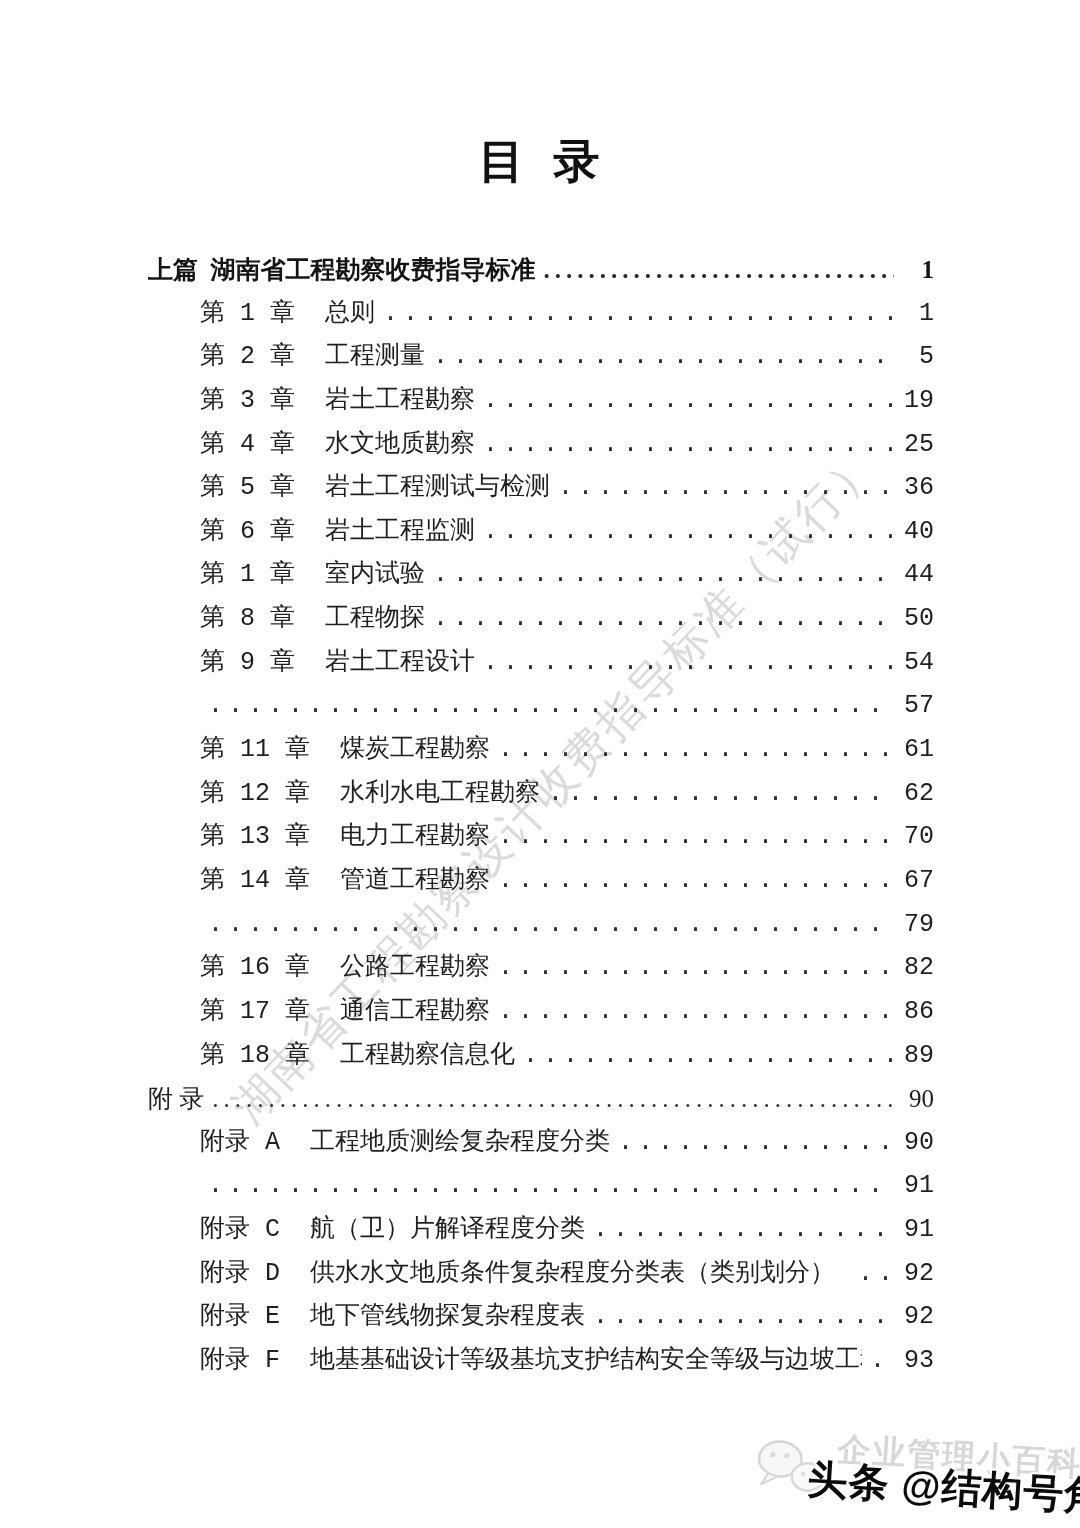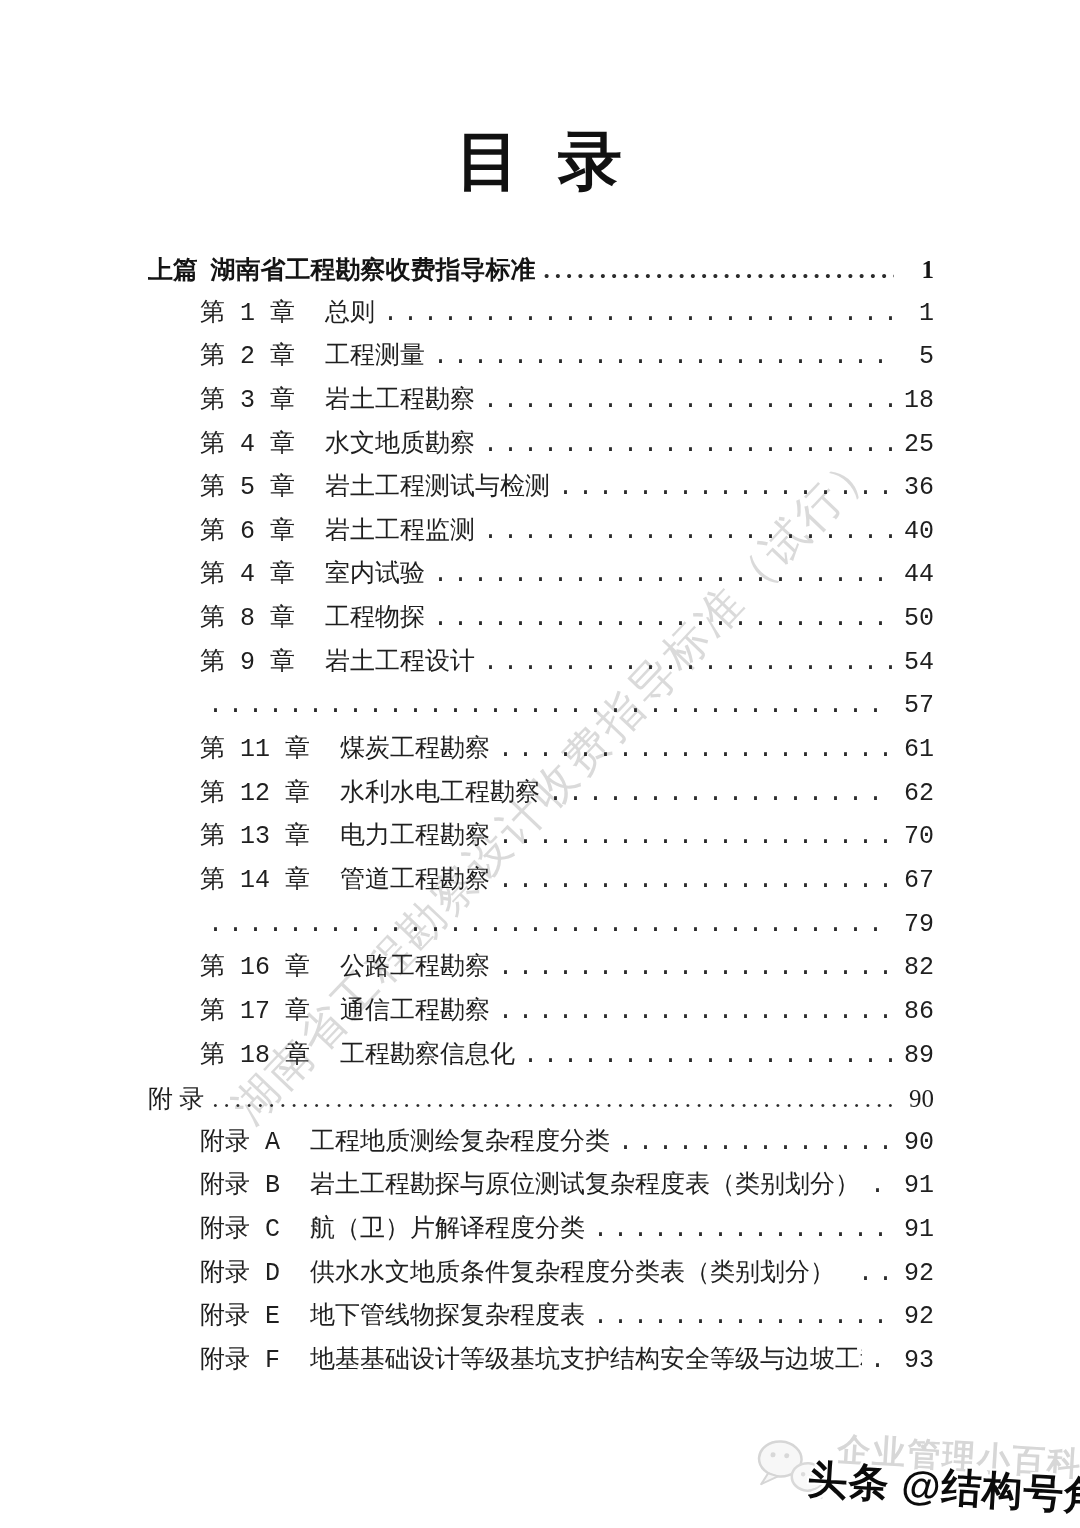--- a/index.html
+++ b/index.html
@@ -27,21 +27,21 @@
     pointer-events: none;
   }
   
   .doc-title {
     position: absolute;
     top: 122px;
     left: 0;
     width: 100%;
     margin: 0;
     text-align: center;
-    font-size: 64px;
+    font-size: 46px;
     font-weight: 700;
     line-height: 80px;
     letter-spacing: 2px;
     white-space: pre;
     color: #111;
     z-index: 2;
   }
   
   .toc {
     position: absolute;
@@ -139,21 +139,21 @@
 
     <div class="row lv1">
       <span class="label">第 2 章  工程测量</span>
       <span class="leader">............................................................................................................................................</span>
       <span class="pagenum">5</span>
     </div>
 
     <div class="row lv1">
       <span class="label">第 3 章  岩土工程勘察</span>
       <span class="leader">............................................................................................................................................</span>
-      <span class="pagenum">18</span>
+      <span class="pagenum">19</span>
     </div>
 
     <div class="row lv1">
       <span class="label">第 4 章  水文地质勘察</span>
       <span class="leader">............................................................................................................................................</span>
       <span class="pagenum">25</span>
     </div>
 
     <div class="row lv1">
       <span class="label">第 5 章  岩土工程测试与检测</span>
@@ -161,21 +161,21 @@
       <span class="pagenum">36</span>
     </div>
 
     <div class="row lv1">
       <span class="label">第 6 章  岩土工程监测</span>
       <span class="leader">............................................................................................................................................</span>
       <span class="pagenum">40</span>
     </div>
 
     <div class="row lv1">
-      <span class="label">第 4 章  室内试验</span>
+      <span class="label">第 1 章  室内试验</span>
       <span class="leader">............................................................................................................................................</span>
       <span class="pagenum">44</span>
     </div>
 
     <div class="row lv1">
       <span class="label">第 8 章  工程物探</span>
       <span class="leader">............................................................................................................................................</span>
       <span class="pagenum">50</span>
     </div>
 
@@ -243,21 +243,20 @@
       <span class="pagenum">90</span>
     </div>
 
     <div class="row lv1">
       <span class="label">附录 A  工程地质测绘复杂程度分类</span>
       <span class="leader">............................................................................................................................................</span>
       <span class="pagenum">90</span>
     </div>
 
     <div class="row lv1">
-      <span class="label">附录 B  岩土工程勘探与原位测试复杂程度表（类别划分） </span>
       <span class="leader">............................................................................................................................................</span>
       <span class="pagenum">91</span>
     </div>
 
     <div class="row lv1">
       <span class="label">附录 C  航（卫）片解译程度分类</span>
       <span class="leader">............................................................................................................................................</span>
       <span class="pagenum">91</span>
     </div>
 

